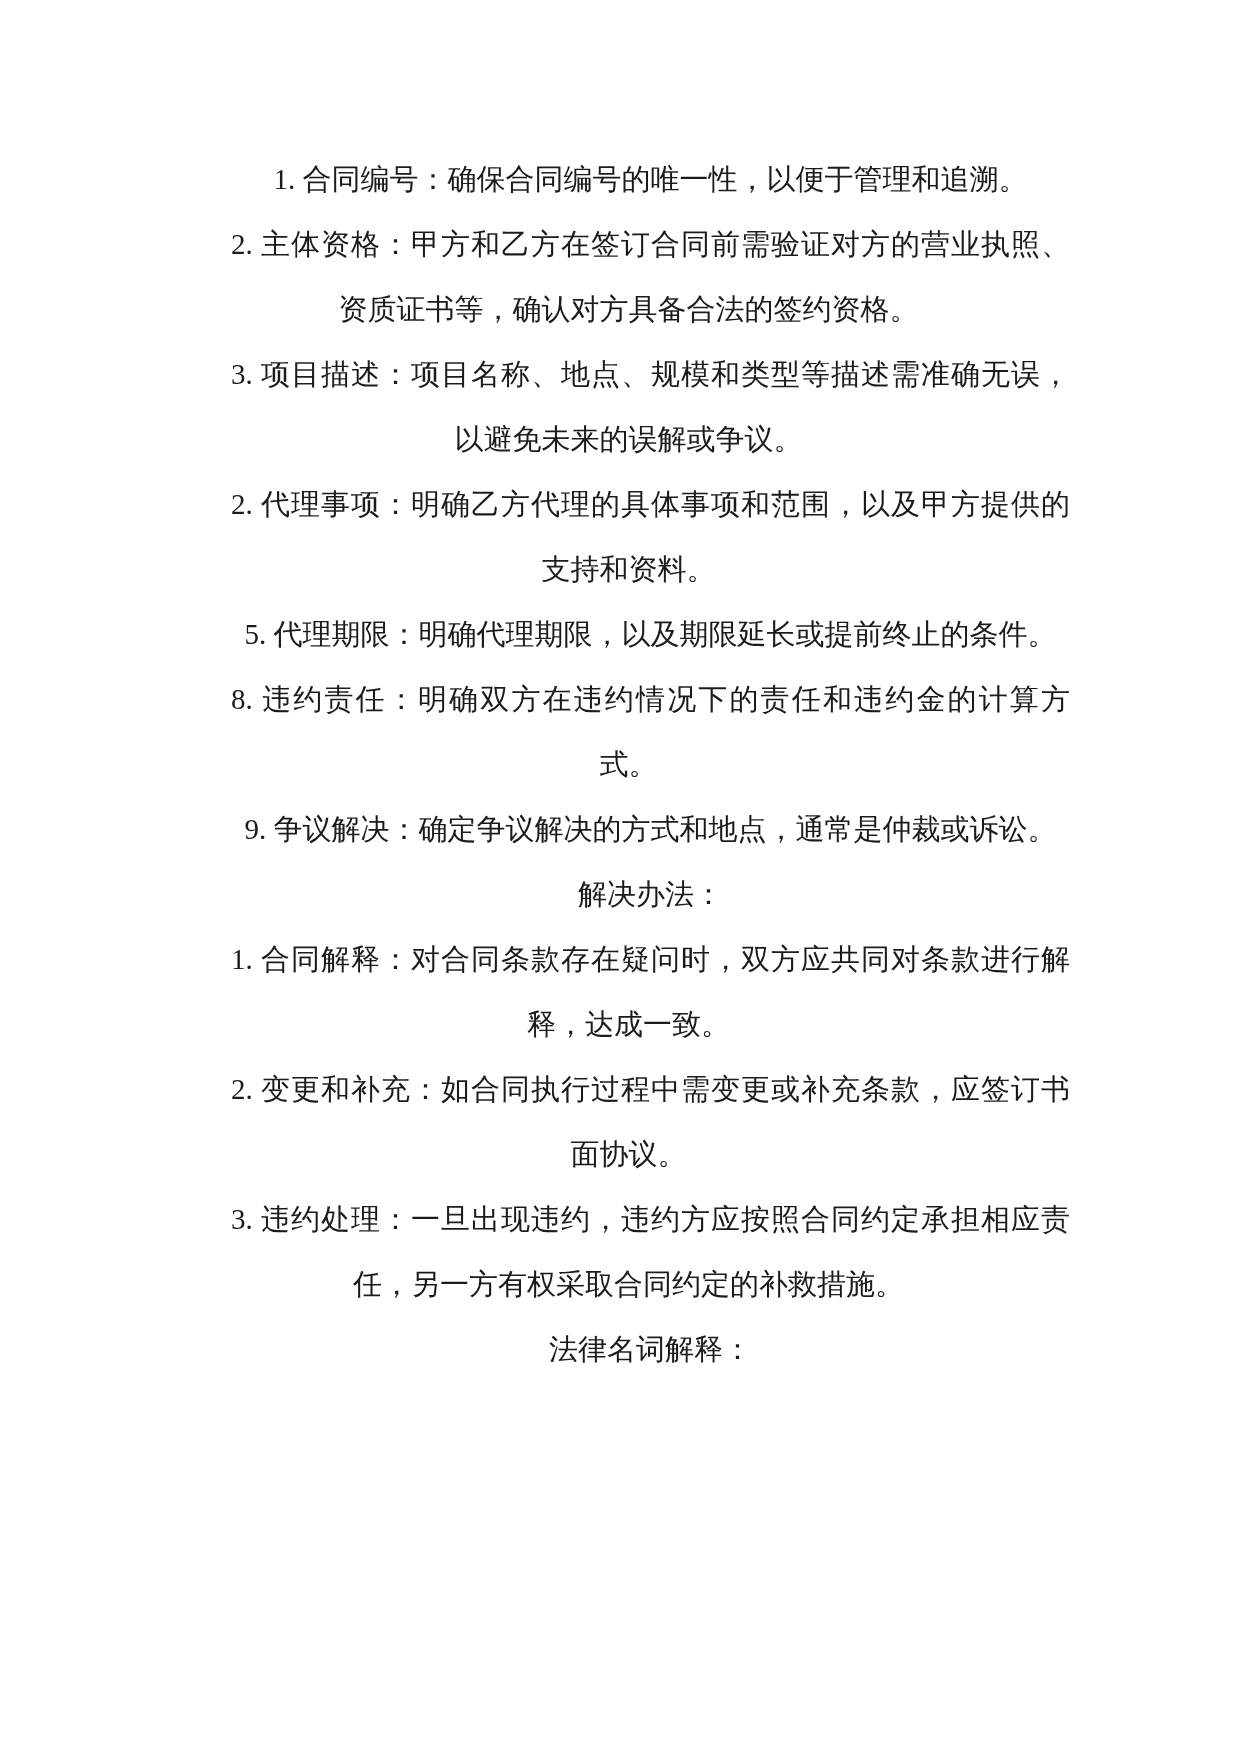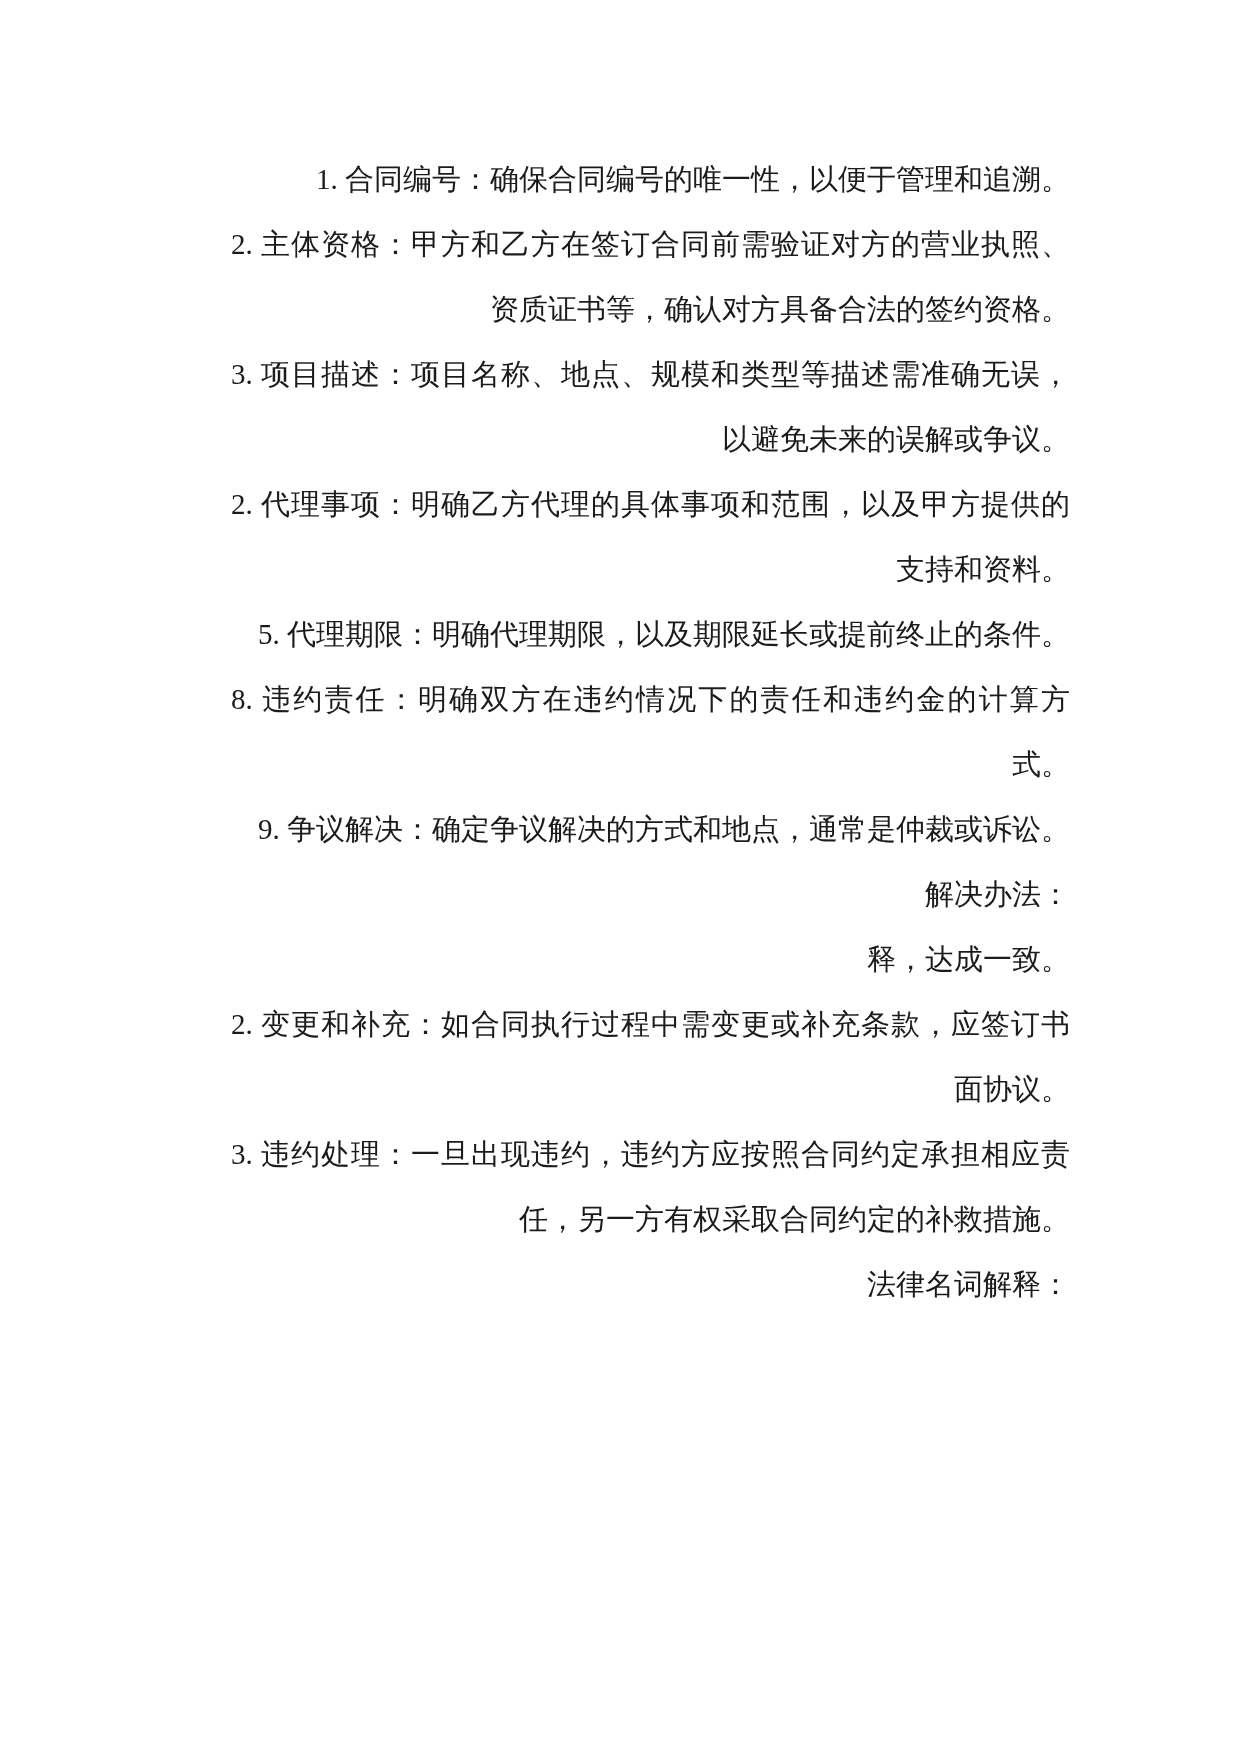--- a/index.html
+++ b/index.html
@@ -23,21 +23,21 @@
   }
   p.para {
     margin: 0;
     padding: 0;
     font-size: 29px;
     line-height: 65px;
     font-weight: 400;
   }
   .line {
     display: block;
-    text-align: right;
+    text-align: center;
   }
   .line.first {
     padding-left: 44px;
   }
   
   .line.fill {
     text-align: justify;
     text-align-last: justify;
   }
 </style>
@@ -68,20 +68,21 @@
         <span class="line first fill">8. 违约责任：明确双方在违约情况下的责任和违约金的计算方</span>
         <span class="line">式。</span>
       </p>
       <p class="para">
         <span class="line first">9. 争议解决：确定争议解决的方式和地点，通常是仲裁或诉讼。</span>
       </p>
       <p class="para">
         <span class="line first">解决办法：</span>
       </p>
       <p class="para">
+        <span class="line first fill">1. 合同解释：对合同条款存在疑问时，双方应共同对条款进行解</span>
         <span class="line">释，达成一致。</span>
       </p>
       <p class="para">
         <span class="line first fill">2. 变更和补充：如合同执行过程中需变更或补充条款，应签订书</span>
         <span class="line">面协议。</span>
       </p>
       <p class="para">
         <span class="line first fill">3. 违约处理：一旦出现违约，违约方应按照合同约定承担相应责</span>
         <span class="line">任，另一方有权采取合同约定的补救措施。</span>
       </p>

